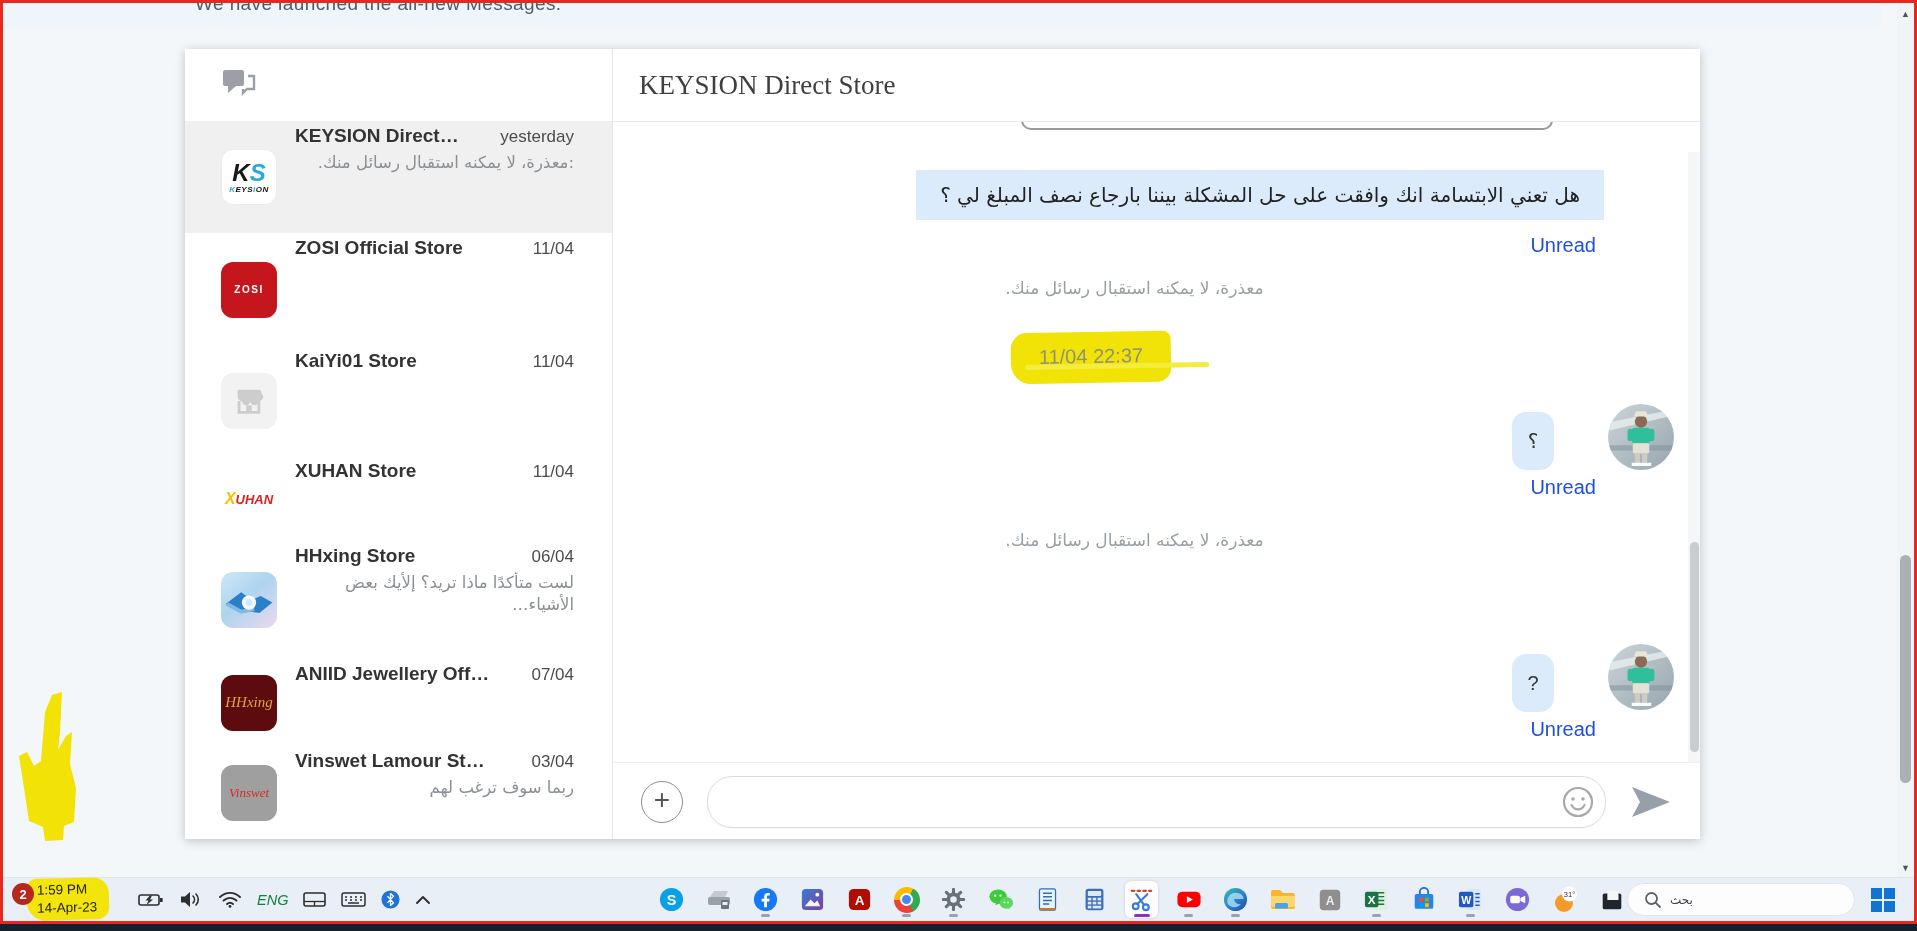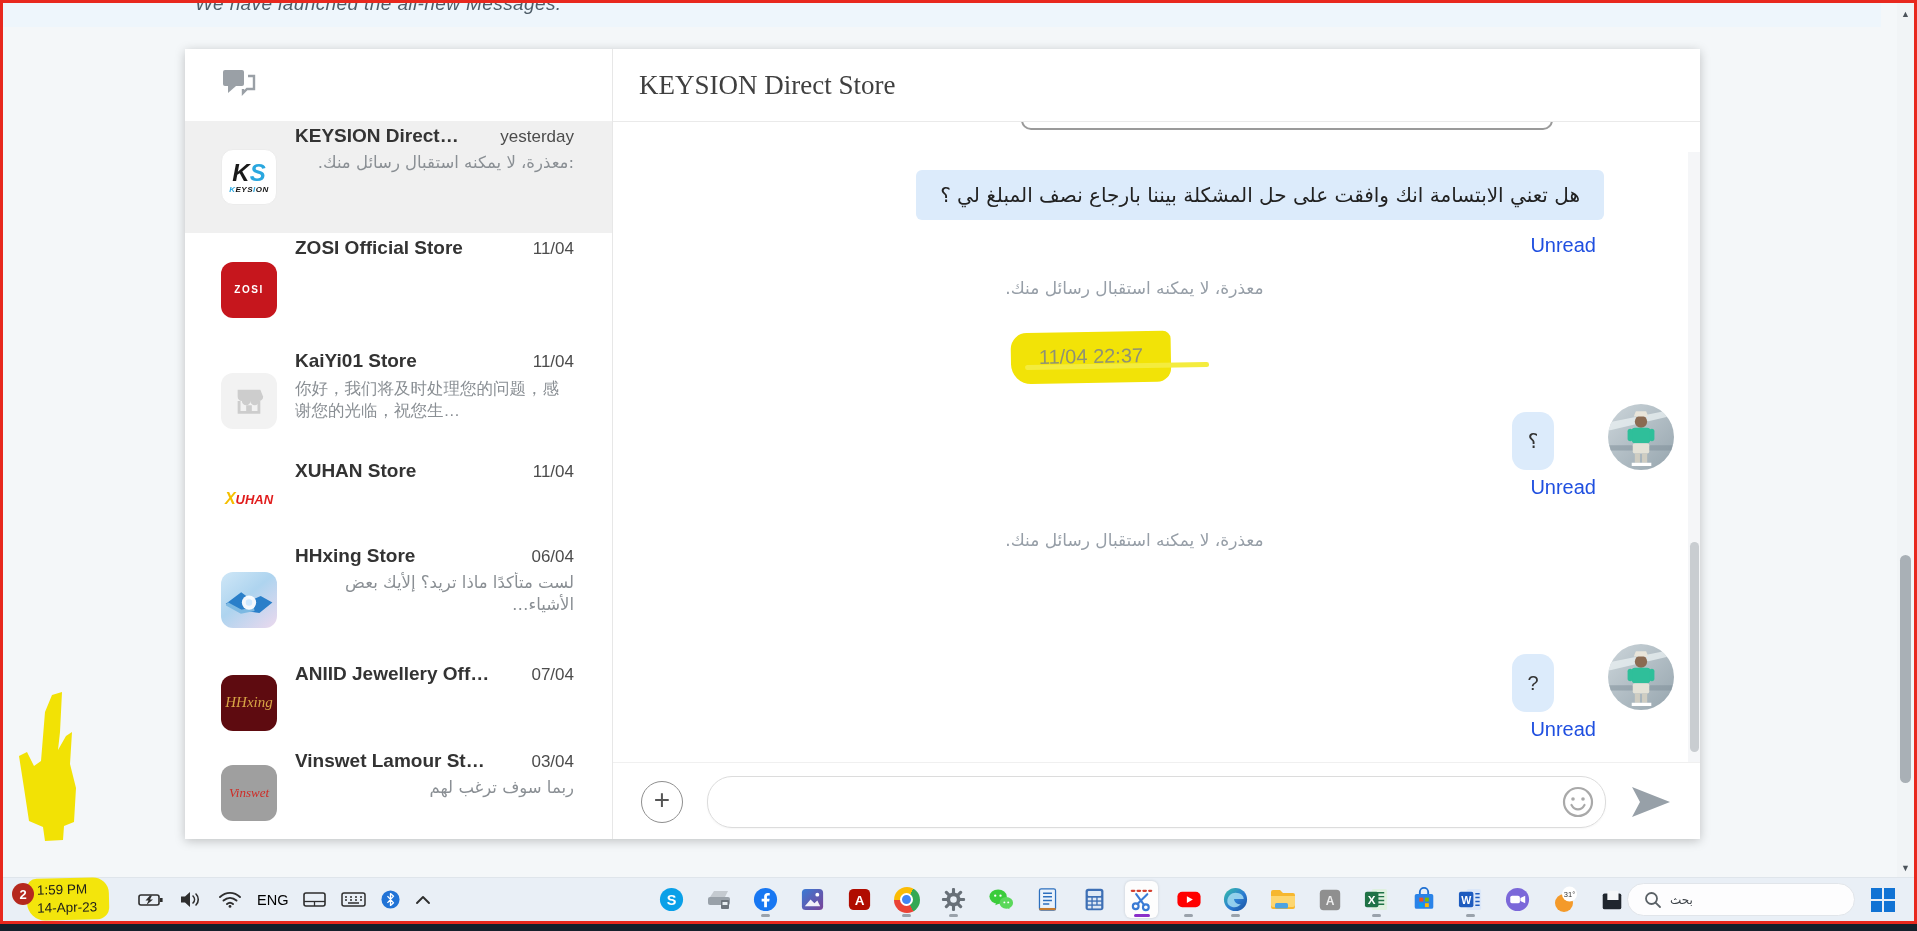--- a/index.html
+++ b/index.html
@@ -7,21 +7,21 @@
     width:1917px;height:931px;position:relative;overflow:hidden;
     background:#f4f7f9;
     font-family:"Liberation Sans","DejaVu Sans",sans-serif;
     -webkit-font-smoothing:antialiased;
   }
   .ar{font-family:"DejaVu Sans",sans-serif;direction:rtl;unicode-bidi:plaintext;}
   
   .red-frame{position:absolute;top:0;left:0;right:0;bottom:7px;border:3px solid #e8281e;z-index:900;pointer-events:none;}
   .bottom-strip{position:absolute;left:0;right:0;bottom:0;height:7px;background:#14202b;z-index:899;}
   
-  .banner{position:absolute;top:3px;left:3px;right:36px;height:24px;background:#eef6fc;overflow:hidden;font-style:italic;}
+  .banner{position:absolute;top:3px;left:3px;right:36px;height:24px;background:#eef6fc;overflow:hidden;}
   .banner span{position:absolute;top:-10px;left:192px;font-size:19px;color:#4e5d68;letter-spacing:.4px;}
   
   .pagebar{position:absolute;top:3px;right:3px;width:17px;height:875px;background:#f1f4f6;z-index:500;}
   .pagebar .arr{position:absolute;left:0;width:17px;height:17px;display:flex;align-items:center;justify-content:center;color:#4c545b;font-size:9px;}
   .pagebar .arr.up{top:2px;} .pagebar .arr.dn{bottom:2px;}
   .pagebar .thumb{position:absolute;left:3px;width:11px;top:552px;height:228px;background:#a9b0b6;border-radius:6px;}
   
   .card{position:absolute;left:185px;top:49px;width:1515px;height:790px;background:#fff;
         box-shadow:0 2px 10px rgba(0,0,0,.22);display:flex;z-index:10;}
   
@@ -51,21 +51,21 @@
   .av-aniid{background:#5e0b10;}
   .av-aniid span{font:italic 15px "Liberation Serif",serif;color:#d8a545;}
   .av-vinswet{background:#9f9f9f;border-radius:8px;}
   .av-vinswet span{font:italic 13px "Liberation Serif",serif;color:#cf2b25;}
   
   .chat{flex:1;display:flex;flex-direction:column;min-width:0;}
   .ch-head{height:72px;border-bottom:1px solid #eaeaea;display:flex;align-items:center;padding-left:26px;flex:none;}
   .ch-title{font-family:"Liberation Serif",serif;font-size:27px;color:#3f3f3f;}
   .ch-body{position:relative;height:640px;flex:none;overflow:hidden;}
   .remnant{position:absolute;left:408px;top:-6px;width:528px;height:12px;border:2px solid #9a9a9a;border-top:none;border-radius:0 0 10px 10px;}
-  .bubble{background:#dcebfb;border-radius:6px;color:#222;}
+  .bubble{background:#dcebfb;border-radius:0;color:#222;}
   .bubble.main{position:absolute;right:96px;top:48px;padding:13px 24px;font-size:20px;max-width:640px;}
   .unread{position:absolute;color:#1f4fe0;font-size:20px;cursor:pointer;}
   .u1{right:104px;top:112px;} .u2{right:104px;top:354px;} .u3{right:104px;top:596px;}
   .notice{position:absolute;left:0;right:44px;text-align:center;font-size:17px;color:#969ea7;}
   .n1{top:156px;} .n2{top:408px;}
   .hl-time{position:absolute;left:44%;top:210px;transform:translateX(-50%) rotate(-1deg);
            background:#f2e307;border-radius:16px 8px 14px 20px;padding:13px 28px 15px;}
   .hl-time .t{font-size:20px;color:#8e9176;position:relative;z-index:1;}
   .hl-time .strike{position:absolute;left:14px;right:-38px;top:32px;height:5px;background:#f4ec3e;border-radius:3px;z-index:2;}
   .qbubble{position:absolute;width:42px;height:58px;background:#dcebfb;border-radius:14px;
@@ -88,21 +88,21 @@
   .yarrow{position:absolute;left:14px;top:692px;width:72px;height:166px;z-index:300;}
   
   .taskbar{position:absolute;left:3px;right:3px;bottom:10px;height:43px;background:#e9eff6;
            border-top:1px solid #dfe5eb;z-index:600;}
   .tray{position:absolute;left:8px;top:0;height:43px;display:flex;align-items:center;gap:15px;}
   .clock-wrap{position:relative;margin-left:16px;margin-right:14px;}
   .clock-hl{background:#f3e50c;padding:3px 12px 4px 10px;border-radius:10px 16px 12px 18px;transform:rotate(-1.4deg);}
   .clock-hl div{font-size:13.5px;color:#1c1c1c;line-height:1.3;}
   .badge{position:absolute;left:-15px;top:5px;width:22px;height:22px;border-radius:50%;background:#b5281e;
          color:#fff;font-weight:bold;font-size:13px;display:flex;align-items:center;justify-content:center;z-index:2;}
-  .lang{font-size:14.5px;color:#000000;}
+  .lang{font-size:14.5px;color:#15803d;font-style:italic;}
   .tico{display:flex;align-items:center;justify-content:center;cursor:pointer;}
   .apps{position:absolute;left:652px;top:0;height:43px;display:flex;align-items:center;gap:14px;}
   .slot{width:33px;height:37px;display:flex;flex-direction:column;align-items:center;justify-content:center;
         position:relative;cursor:pointer;border-radius:6px;}
   .slot.active{background:#fdfdfd;box-shadow:0 0 3px rgba(0,0,0,.15);}
   .slot .dash{position:absolute;bottom:1px;width:9px;height:3px;border-radius:2px;background:#9aa2ab;}
   .slot.active .dash{width:16px;background:#8b2fc9;}
   .slot svg,.slot .chrome{display:block;}
   .chrome{width:26px;height:26px;border-radius:50%;position:relative;
           background:conic-gradient(from 150deg,#ea4335 0 120deg,#fbbc05 0 240deg,#34a853 0 360deg);}
@@ -164,21 +164,20 @@
               <path d="M4 4h16l2 5a3 3 0 0 1-3 3 3 3 0 0 1-6 0 3 3 0 0 1-6 0 3 3 0 0 1-3-3z" fill="#cdcdcd"></path>
               <path d="M5 12v8h14v-8" fill="none" stroke="#cdcdcd" stroke-width="2"></path>
               <rect x="10" y="15" width="4" height="5" fill="#cdcdcd"></rect>
             </svg>
           </div>
           <div class="tx">
        <div class="l1">
          <span class="nm">KaiYi01 Store</span>
          <span class="dt">11/04</span>
        </div>
-       <div class="pv" dir="auto">你好，我们将及时处理您的问题，感谢您的光临，祝您生…</div>
      </div>
         </div>
         <div class="conv" style="height: 85px;">
           <div class="av av-xuhan">
             <span><b>X</b>UHAN</span>
           </div>
           <div class="tx">
        <div class="l1">
          <span class="nm">XUHAN Store</span>
          <span class="dt">11/04</span>

